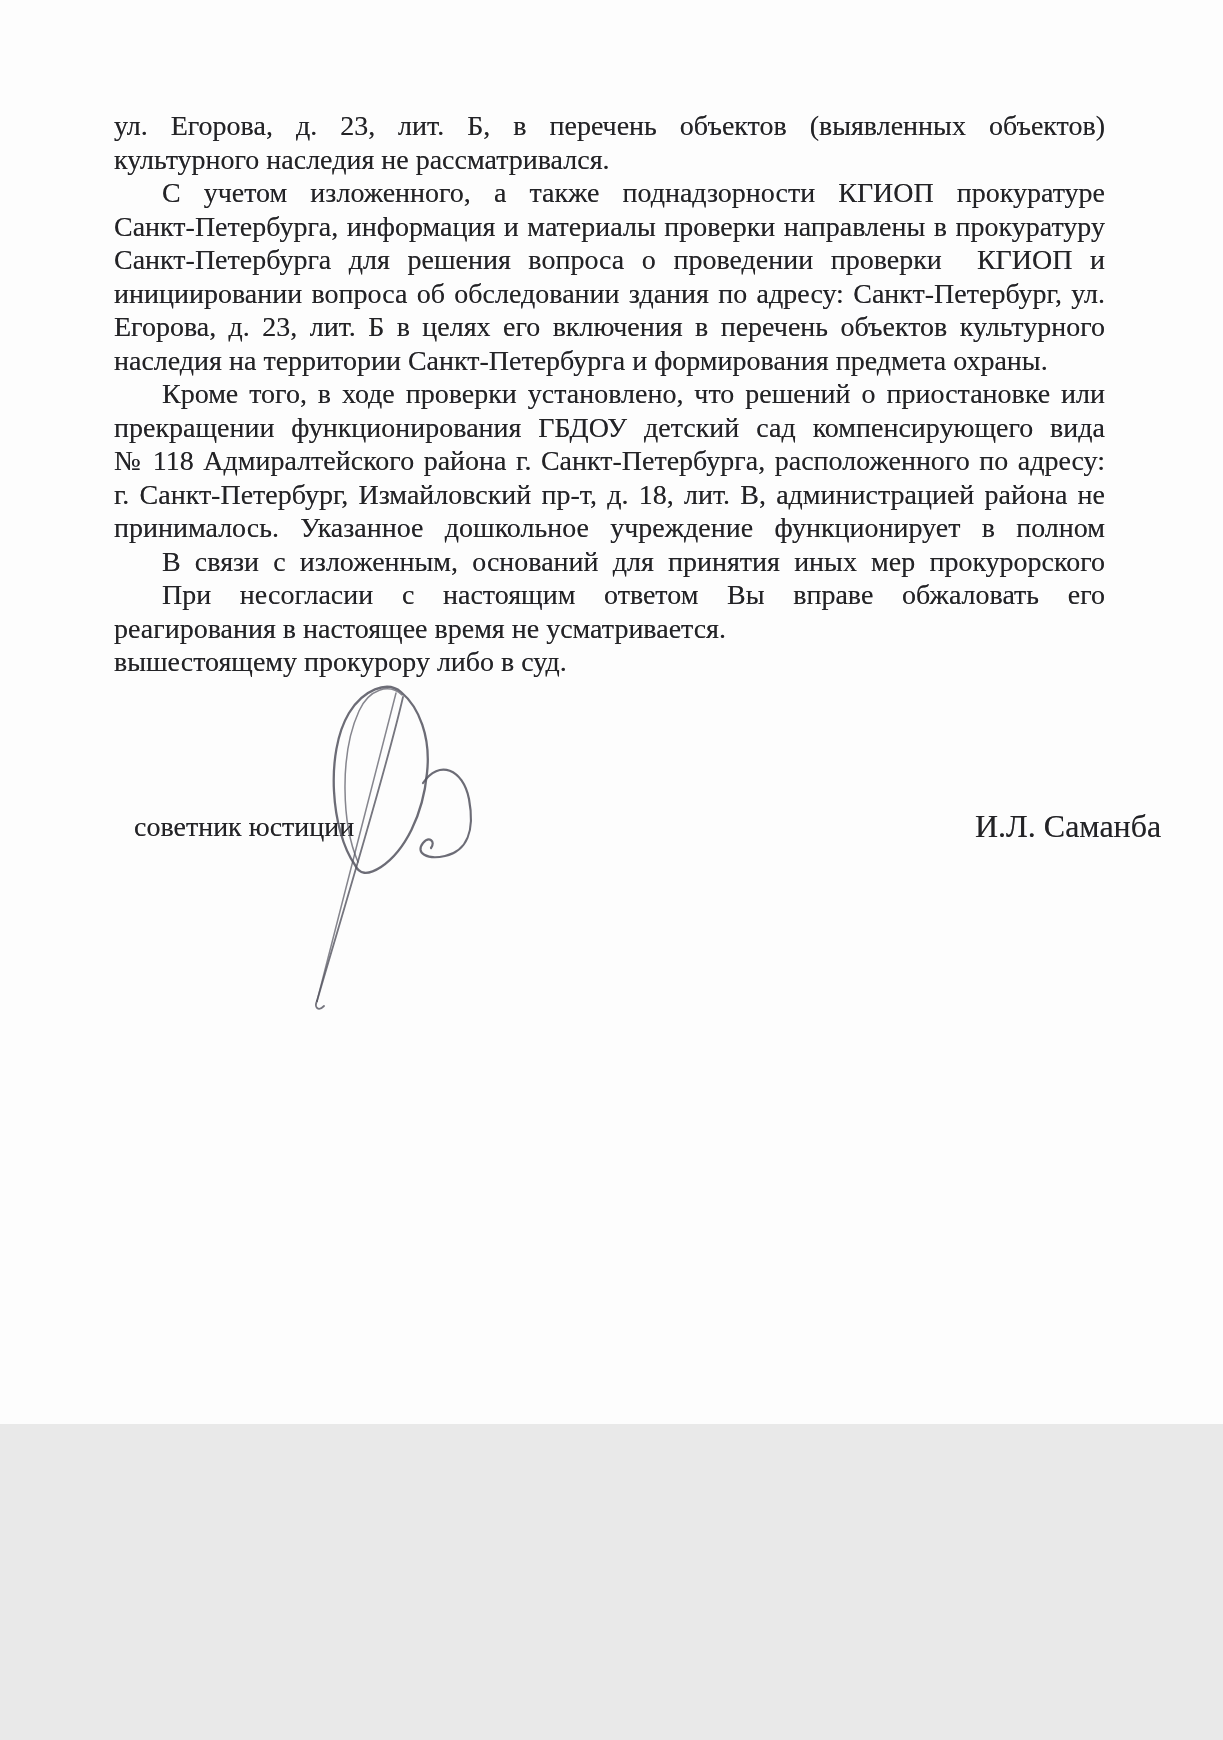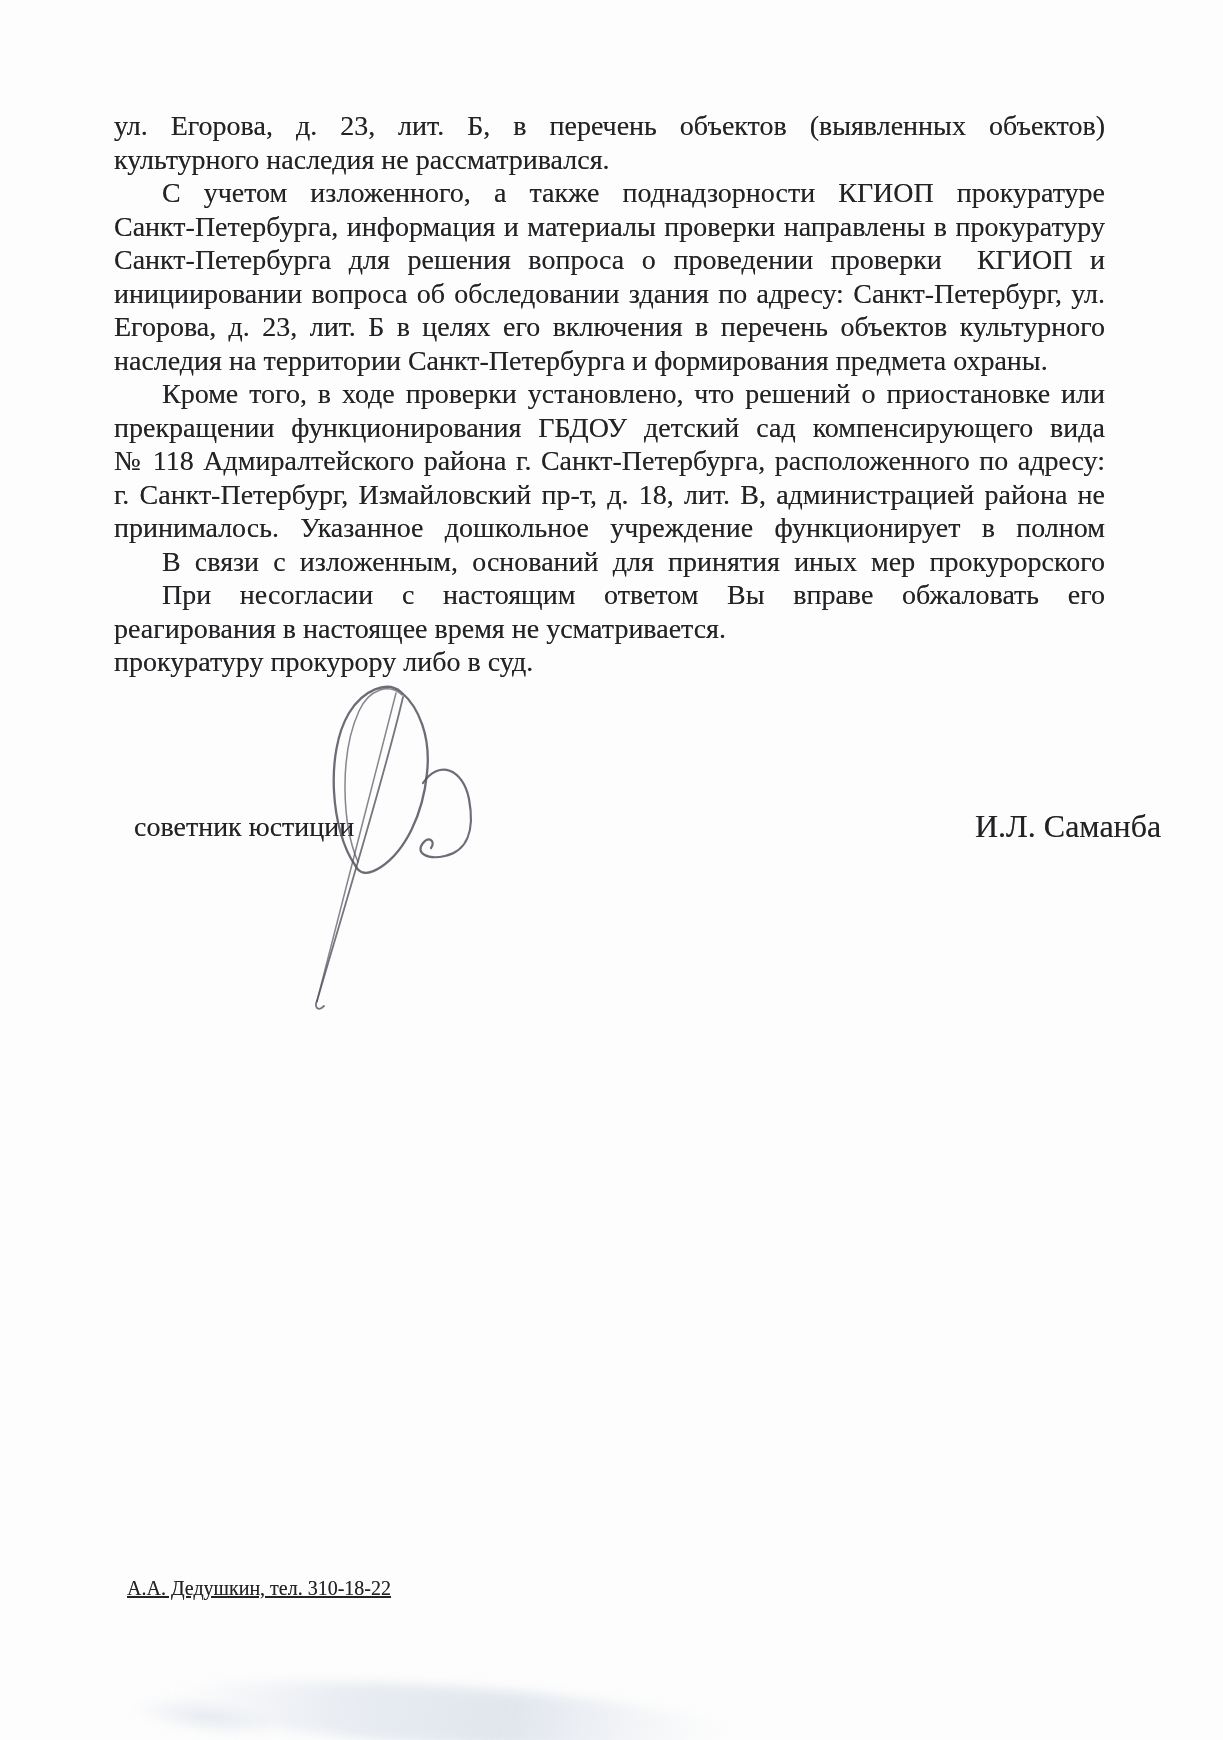--- a/index.html
+++ b/index.html
@@ -1,18 +1,18 @@
 <!DOCTYPE html>
 <html lang="ru"><head>
 <meta charset="utf-8">
 <style>
   html,body{margin:0;padding:0;background:#e9e9e9;}
   .page{
     position:relative;
-    width:1223px;height:1740px;
+    width:1223px;height:1424px;
     margin:0 auto;
     background:#fdfdfd;
     overflow:hidden;
     font-family:"Liberation Serif", serif;
     color:#232326;
   }
   .body-text{
     position:absolute;left:114px;top:109px;width:991px;
     font-size:28px;line-height:33.5px;
     text-shadow:0 0 0.5px rgba(35,35,40,.55);
@@ -80,21 +80,21 @@
     <div class="ln">Егорова, д. 23, лит. Б в целях его включения в перечень объектов культурного</div>
     <div class="ln last">наследия на территории Санкт-Петербурга и формирования предмета охраны.</div>
     <div class="ln ind">Кроме того, в ходе проверки установлено, что решений о приостановке или</div>
     <div class="ln">прекращении функционирования ГБДОУ детский сад компенсирующего вида</div>
     <div class="ln">№ 118 Адмиралтейского района г. Санкт-Петербурга, расположенного по адресу:</div>
     <div class="ln">г. Санкт-Петербург, Измайловский пр-т, д. 18, лит. В, администрацией района не</div>
     <div class="ln">принималось. Указанное дошкольное учреждение функционирует в полном</div>
     <div class="ln ind">В связи с изложенным, оснований для принятия иных мер прокурорского</div>
     <div class="ln ind">При несогласии с настоящим ответом Вы вправе обжаловать его</div>
     <div class="ln last">реагирования в настоящее время не усматривается.</div>
-    <div class="ln last">прокуратуру прокурору либо в суд.</div>
+    <div class="ln last">вышестоящему прокурору либо в суд.</div>
   </div>
 
   <div class="signoff-line t2">советник юстиции</div>
   <div class="signer-name">И.Л. Саманба</div>
 
   <svg class="signature" viewBox="0 0 235 390" xmlns="http://www.w3.org/2000/svg" aria-hidden="true">
 
     <path d="M 100 230 C 76 196 70 118 94 78 C 108 55 132 45 146 57 C 164 72 176 102 172 138 C 168 180 150 216 126 232 C 112 241 104 239 100 230 Z" stroke-width="2.3" opacity="0.85"></path>
 
     <path d="M 103 227 C 87 190 84 120 104 76 C 114 54 134 48 147 60" stroke-width="1.5" opacity="0.7"></path>

